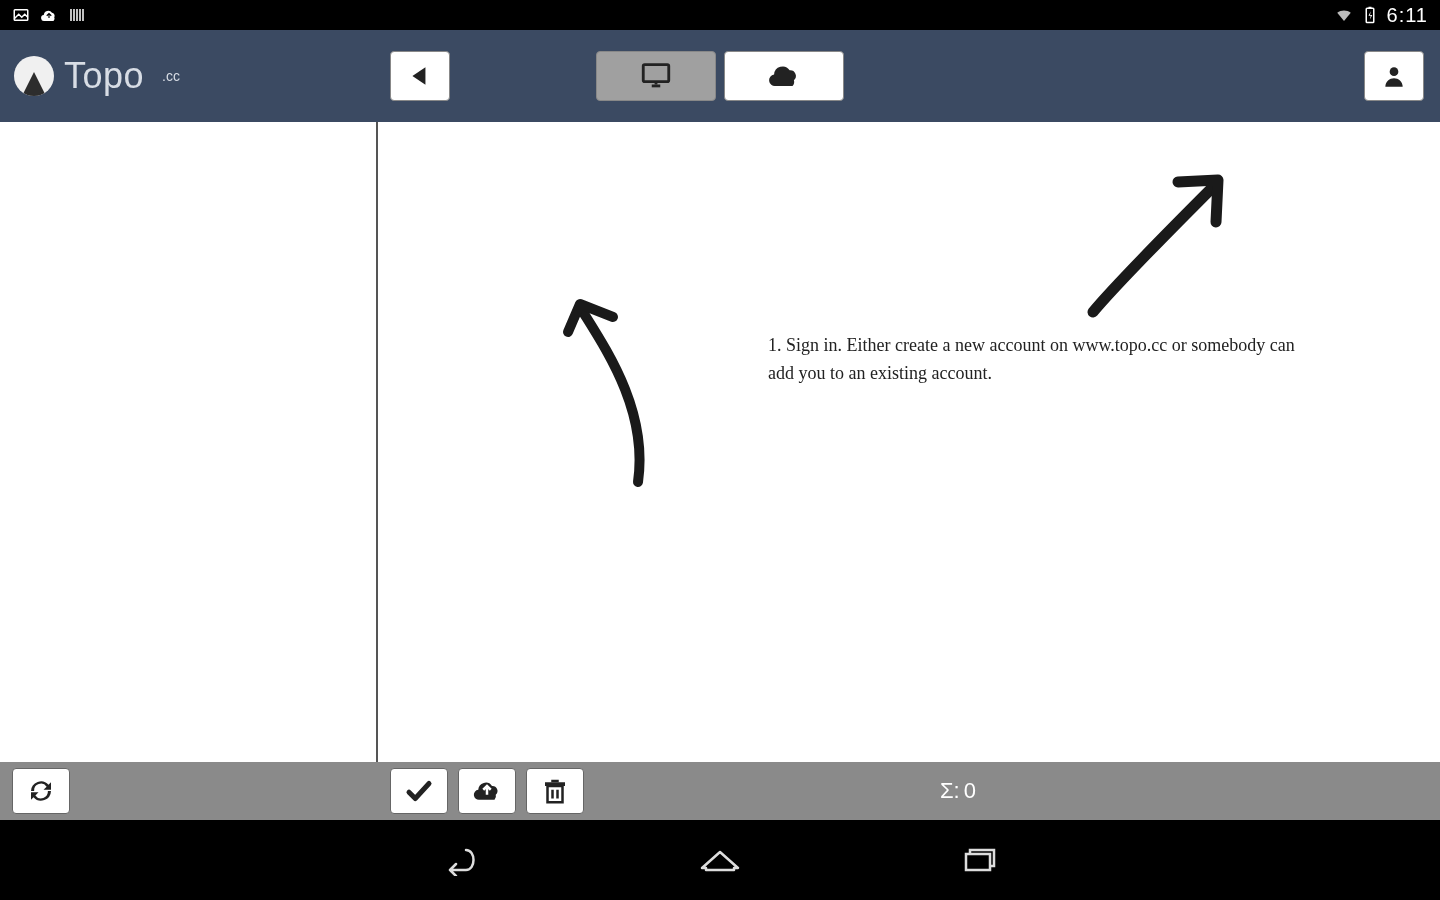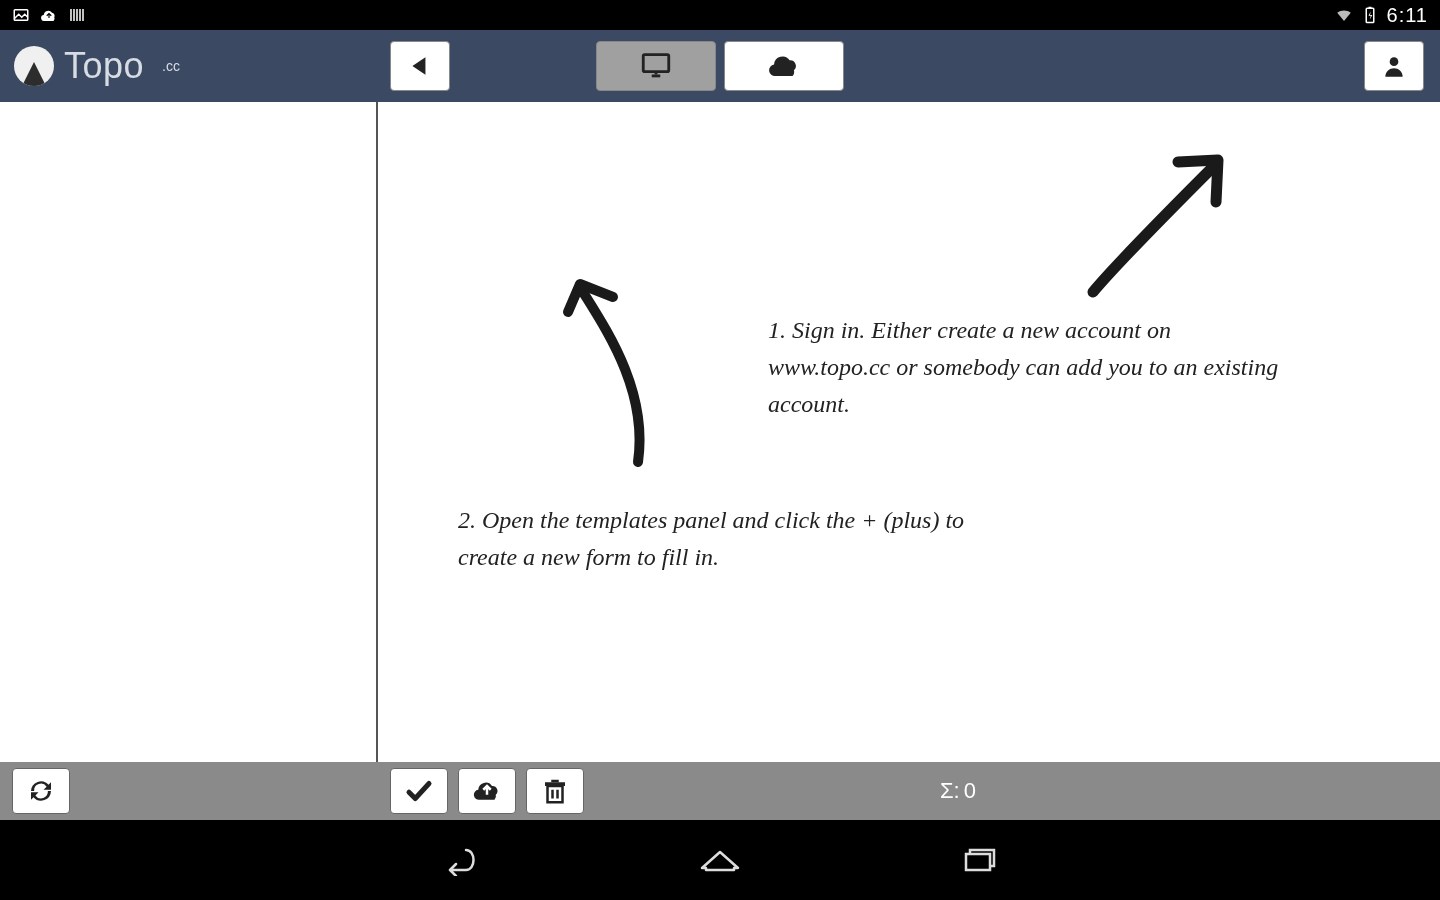--- a/index.html
+++ b/index.html
@@ -15,21 +15,21 @@
       align-items: center;
       padding: 0 12px;
       font-size: 18px;
     }
     .status-left { display: flex; gap: 10px; align-items: center; }
     .status-right { margin-left: auto; display: flex; gap: 8px; align-items: center; }
     .status-time { font-size: 20px; font-weight: 300; letter-spacing: 1px; }
 
     
     .header-bar {
-      height: 72px;
+      height: 92px;
       background: #3b4a62;
       display: flex;
       align-items: center;
       position: relative;
     }
     .logo-area {
       width: 378px;
       height: 100%;
       display: flex;
       align-items: center;
@@ -103,25 +103,24 @@
     .canvas-panel {
       flex: 1;
       height: 100%;
       position: relative;
       background: #fff;
     }
 
     .tip {
       position: absolute;
       font-family: 'Comic Sans MS', 'Segoe Script', cursive;
-      font-size: 24px;
+      font-size: 18px;
       color: #222;
       line-height: 1.55;
       font-weight: 400;
-      font-style: italic;
     }
     .tip1 { left: 390px; top: 210px; width: 530px; }
     .tip2 { left: 80px; top: 400px; width: 520px; }
 
     .arrow-svg { position: absolute; }
     .arrow1 { left: 180px; top: 170px; width: 120px; height: 200px; }
     .arrow2 { left: 700px; top: 40px; width: 160px; height: 160px; }
 
     
     .action-bar {
@@ -259,21 +258,20 @@
       <path d="M80 190 C 90 120, 50 60, 25 20" stroke="#1a1a1a" stroke-width="10" fill="none" stroke-linecap="round"></path>
       <path d="M10 40 L22 12 L55 25" stroke="#1a1a1a" stroke-width="10" fill="none" stroke-linecap="round" stroke-linejoin="round"></path>
     </svg>
 
     <svg class="arrow-svg arrow2" viewBox="0 0 160 160">
       <path d="M15 150 C 40 120, 90 70, 135 25" stroke="#1a1a1a" stroke-width="11" fill="none" stroke-linecap="round"></path>
       <path d="M100 20 L140 18 L138 60" stroke="#1a1a1a" stroke-width="11" fill="none" stroke-linecap="round" stroke-linejoin="round"></path>
     </svg>
 
     <div class="tip tip1">1. Sign in. Either create a new account on www.topo.cc or somebody can add you to an existing account.</div>
-    <div class="tip tip2">2. Open the templates panel and click the + (plus) to create a new form to fill in.</div>
   </div>
 </div>
 
 <div class="action-bar">
   <div class="action-left">
     <div class="abtn">
       <svg viewBox="0 0 24 24">
           <path d="M4 12a8 8 0 0 1 14-5l2-2v6h-6l2.5-2.5A5.5 5.5 0 0 0 6.5 12" fill="#222"></path>
           <path d="M20 12a8 8 0 0 1-14 5l-2 2v-6h6L7.5 15.5A5.5 5.5 0 0 0 17.5 12" fill="#222"></path>
         </svg>

